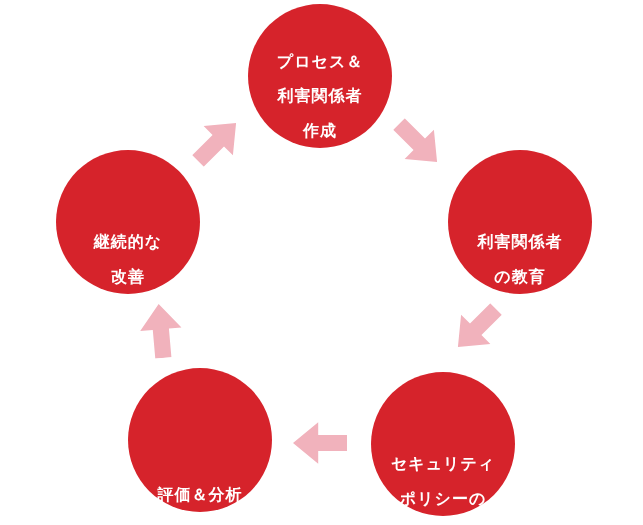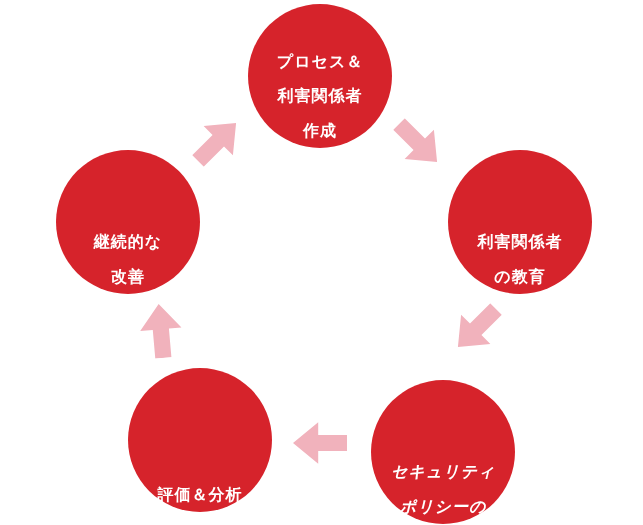--- a/index.html
+++ b/index.html
@@ -36,21 +36,21 @@
   .line {
     display: block;
     font-size: 16px;
     font-weight: bold;
     line-height: 2.15;
     letter-spacing: 1px;
     white-space: nowrap;
   }
   .node-top          { left: 248px; top: 4px;   }
   .node-right        { left: 448px; top: 150px; }
-  .node-bottom-right { left: 371px; top: 380px; font-style: italic; }
+  .node-bottom-right { left: 371px; top: 372px; }
   .node-bottom-left  { left: 128px; top: 368px; }
   .node-left         { left: 56px;  top: 150px; }
 
   .arrow {
     position: absolute;
     width: 54px;
     height: 46px;
   }
   .arrow svg { display: block; width: 100%; height: 100%; }
   .arrow svg polygon { fill: var(--arrow, #f1b2bc); }

